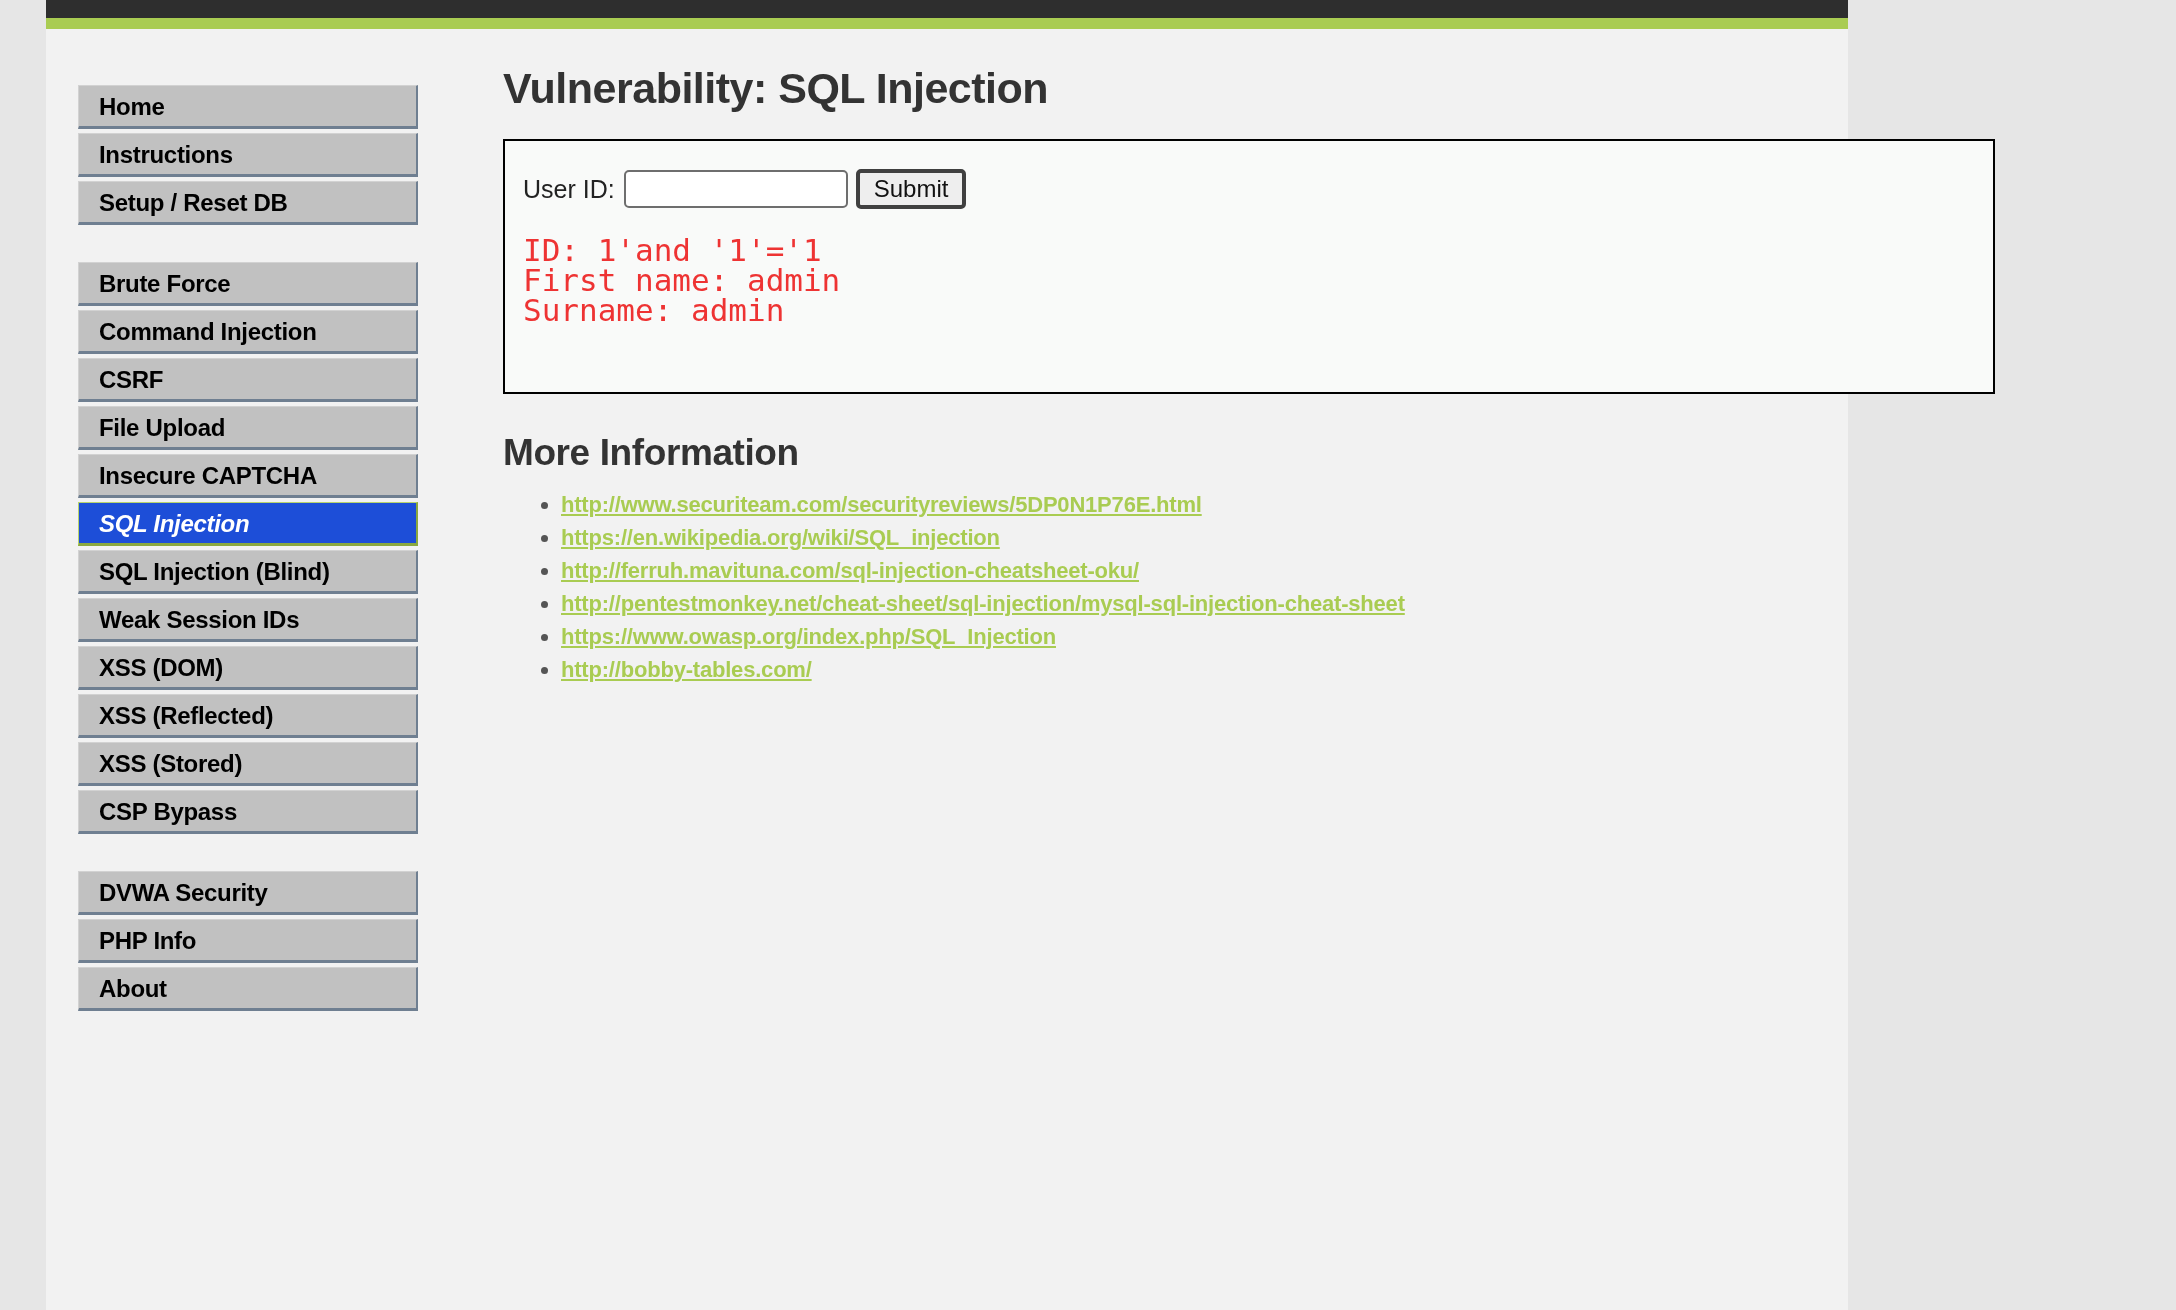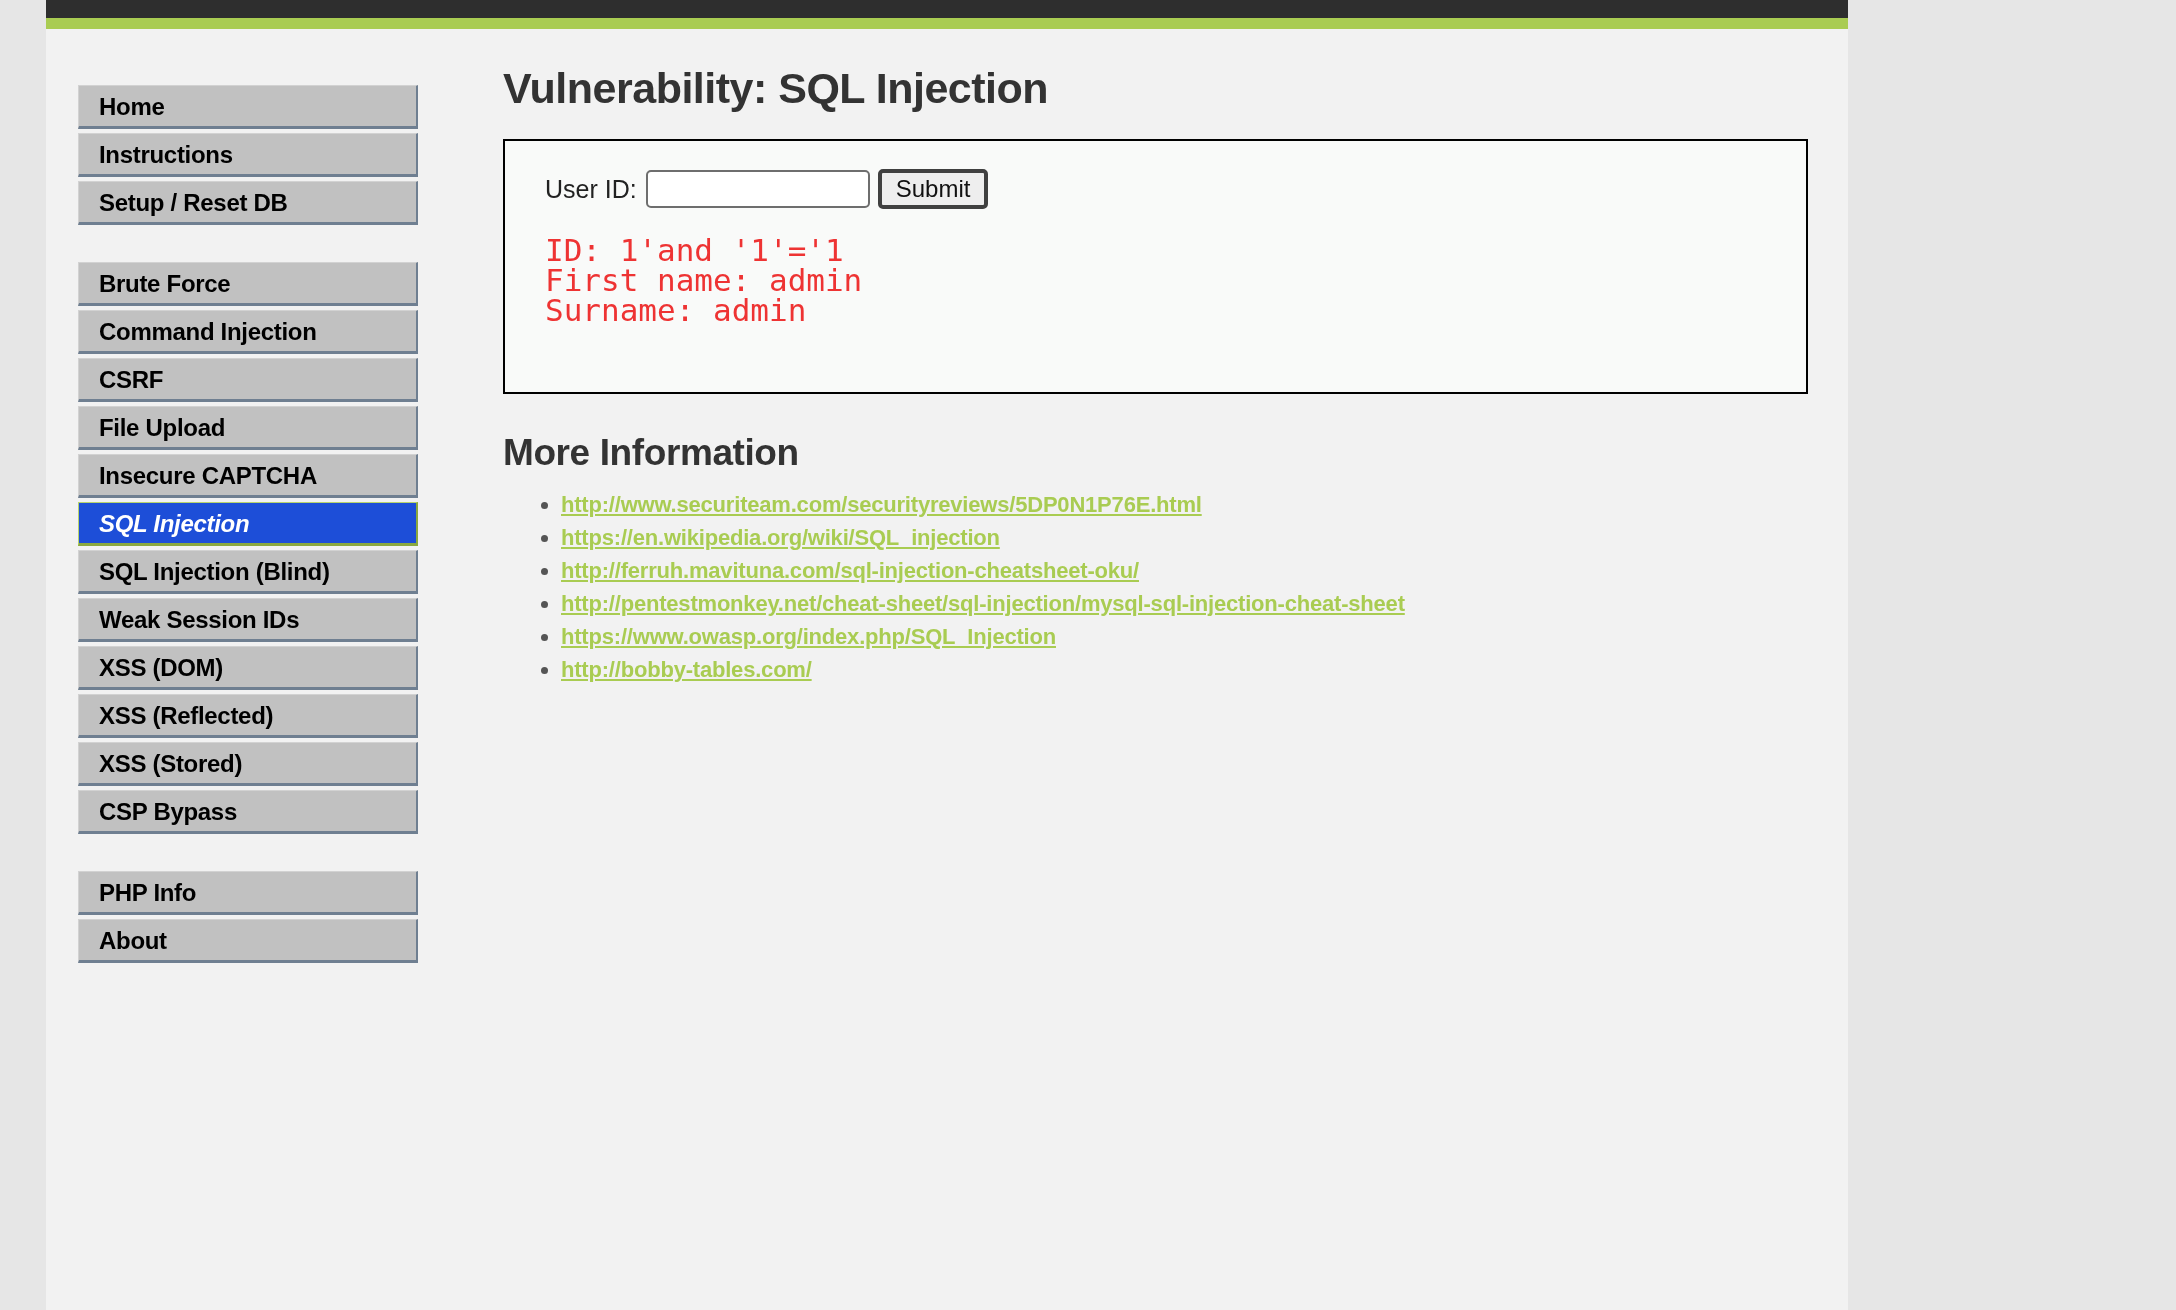--- a/index.html
+++ b/index.html
@@ -87,22 +87,22 @@
     font-weight: bold;
     color: #333333;
     margin: 0 0 26px 0;
     font-family: "Liberation Sans Narrow", "Liberation Sans", sans-serif;
     letter-spacing: -0.5px;
   }
 
   #vuln-box {
     border: 2px solid #000000;
     background: #f9faf9;
-    padding: 28px 0 28px 40px;
-    width: 1305px;
+    padding: 28px 0 28px 18px;
+    width: 1492px;
     min-height: 255px;
   }
 
   #form-row {
     display: flex;
     align-items: center;
     margin-bottom: 26px;
   }
   #user-id-label {
     font-size: 25px;
@@ -193,20 +193,21 @@
         <a class="nav-item">File Upload</a>
         <a class="nav-item">Insecure CAPTCHA</a>
         <a class="nav-item active">SQL Injection</a>
         <a class="nav-item">SQL Injection (Blind)</a>
         <a class="nav-item">Weak Session IDs</a>
         <a class="nav-item">XSS (DOM)</a>
         <a class="nav-item">XSS (Reflected)</a>
         <a class="nav-item">XSS (Stored)</a>
         <a class="nav-item">CSP Bypass</a>
         <div class="nav-gap"></div>
+        <a class="nav-item">DVWA Security</a>
         <a class="nav-item">PHP Info</a>
         <a class="nav-item">About</a>
         <div class="nav-gap"></div>
       </nav>
 
     <div id="main">
 
       <h1 id="page-title">Vulnerability: SQL Injection</h1>
 
       <div id="vuln-box">

